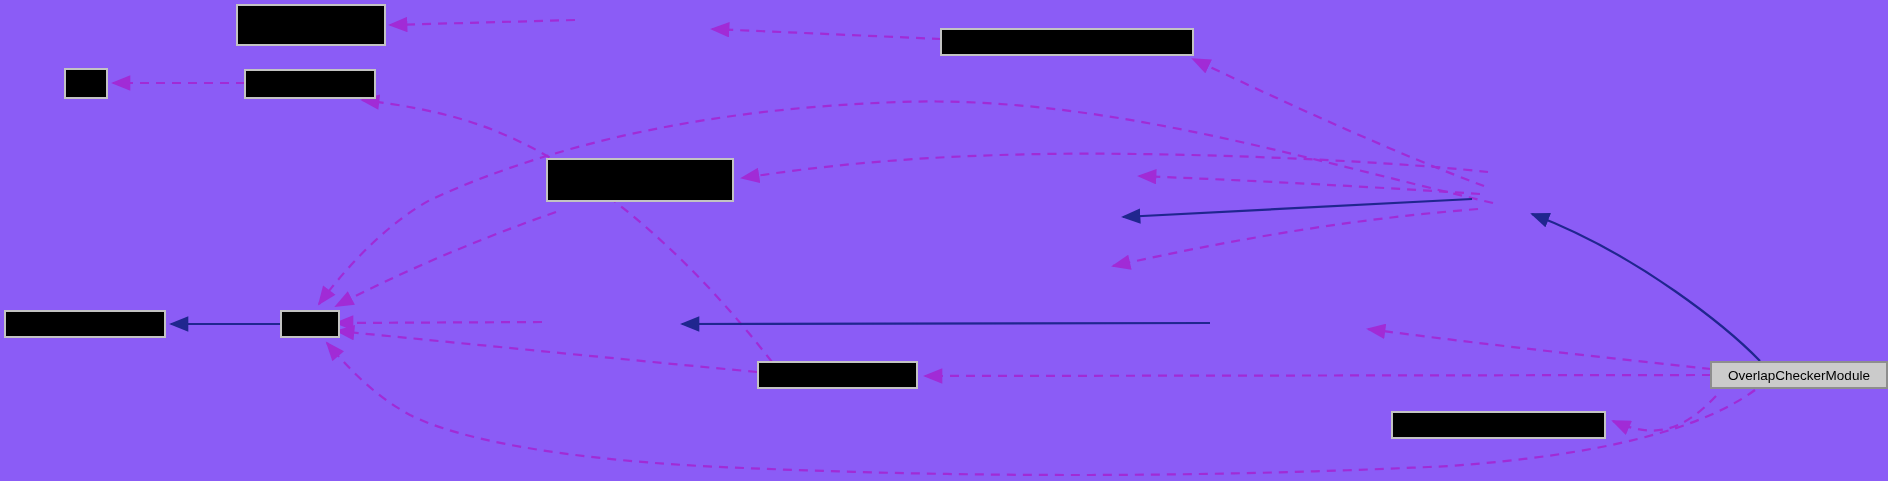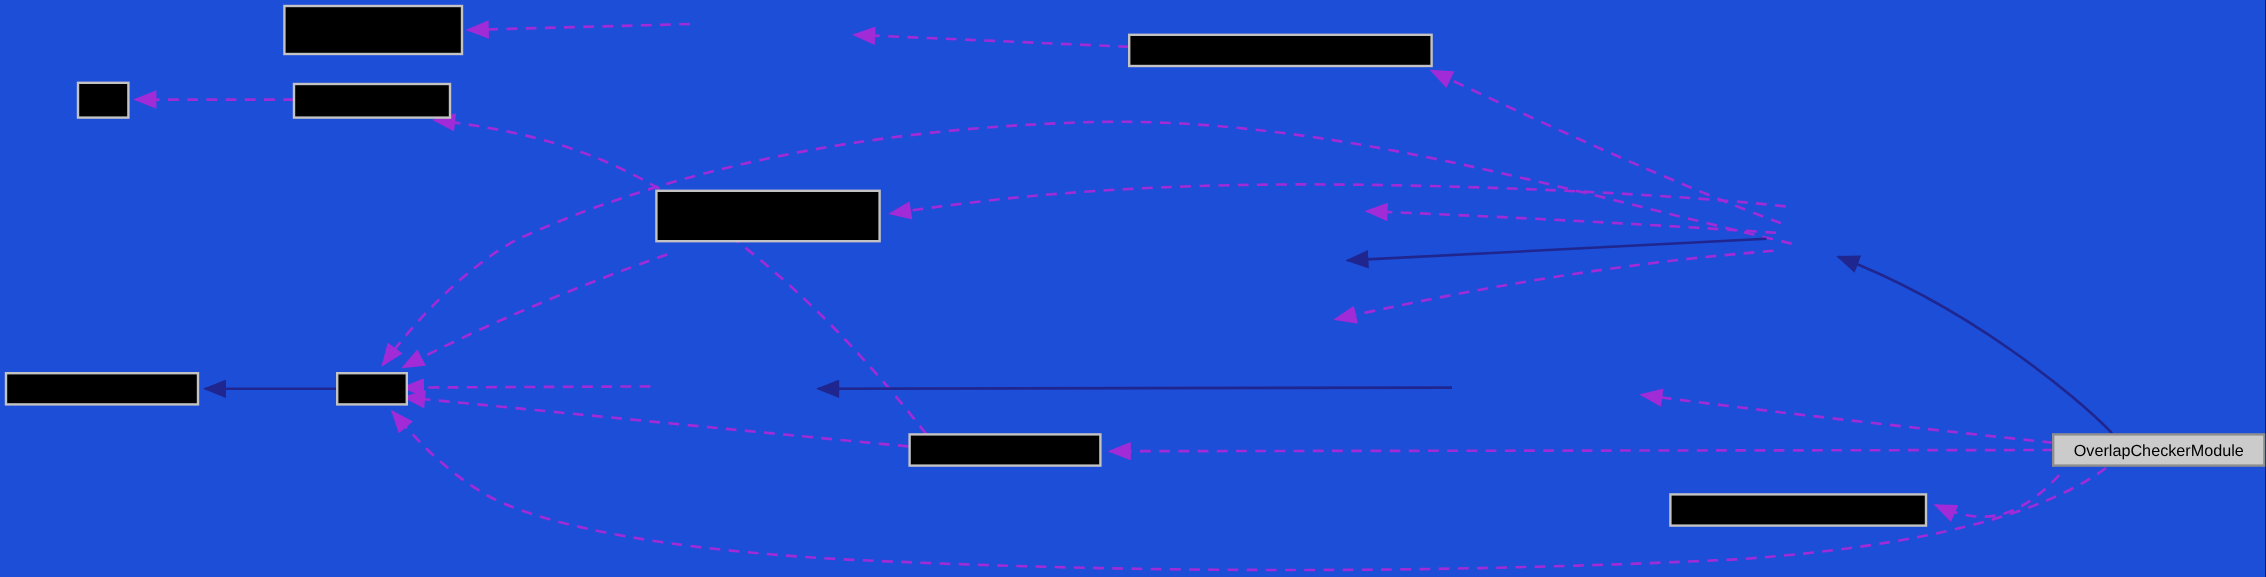--- a/index.html
+++ b/index.html
@@ -1,19 +1,19 @@
 <!DOCTYPE html>
 <html><head>
 <meta charset="utf-8">
 <style>
   html,body{margin:0;padding:0;background:#000;}
   .frame{
     position:relative;
     width:1888px;height:481px;
-    background:#1d4ed8;
+    background:#8b5cf6;
     overflow:hidden;
     font-family:"Liberation Sans", sans-serif;
   }
   svg{display:block;}
   .node-label{
     font-family:"Liberation Sans", sans-serif;
     font-size:13.5px;
     fill:#000;
   }
 </style>

